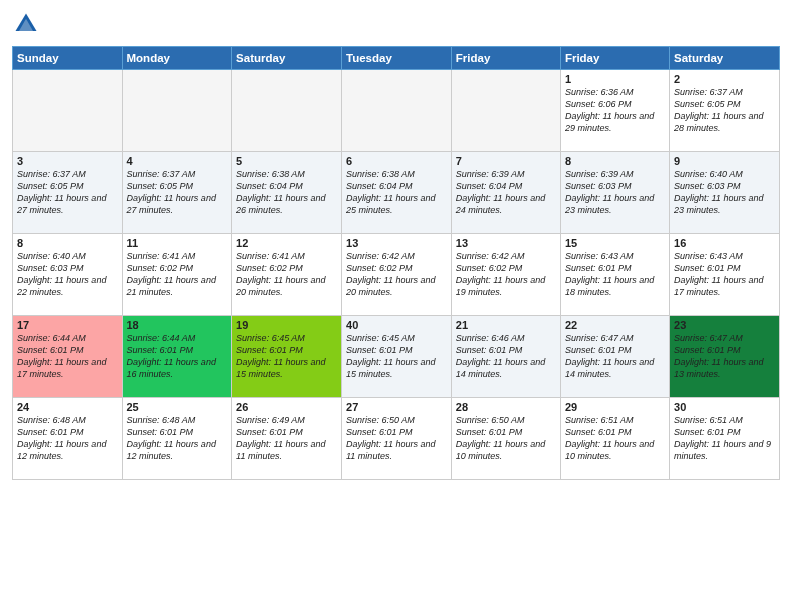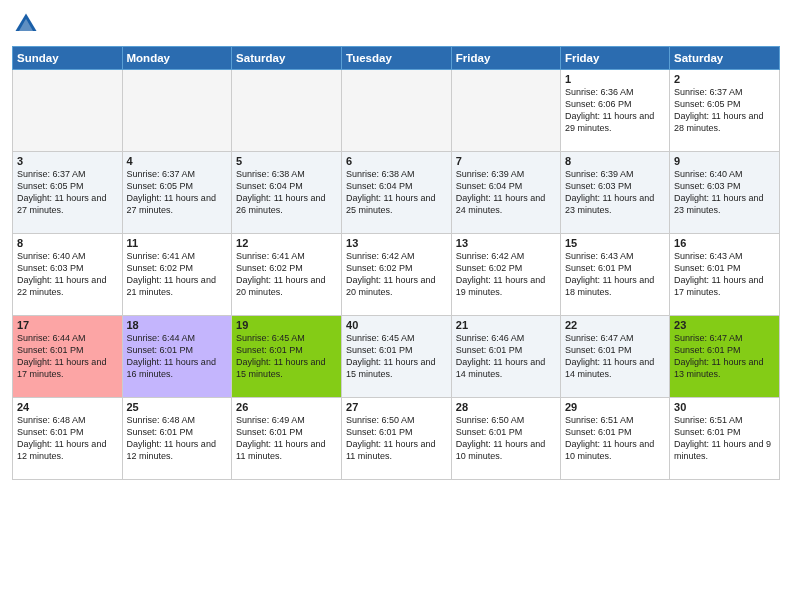--- a/index.html
+++ b/index.html
@@ -88,20 +88,21 @@
     .day-num {
       font-size: 11px;
       font-weight: bold;
       display: block;
       margin-bottom: 1px;
     }
     .day-info {
       font-size: 9px;
       line-height: 1.35;
       color: #222;
+      font-style: italic;
     }
   </style>
 </head>
 <body>
 
 <div class="container">
   <div class="header">
     <div class="logo">
       <svg class="logo-icon" viewBox="0 0 32 32">
         <polygon points="16,4 28,24 4,24" fill="#1a5fa8"></polygon>
@@ -238,21 +239,21 @@
 Daylight: 11 hours and 17 minutes.</div>
           </td>
         </tr>
         <tr>
           <td style="background: #fca5a5;">
             <span class="day-num">17</span>
             <div class="day-info" style="white-space: pre-line;">Sunrise: 6:44 AM
 Sunset: 6:01 PM
 Daylight: 11 hours and 17 minutes.</div>
           </td>
-          <td style="background: #c4b5fd;">
+          <td style="background: #22c55e;">
             <span class="day-num">18</span>
             <div class="day-info" style="white-space: pre-line;">Sunrise: 6:44 AM
 Sunset: 6:01 PM
 Daylight: 11 hours and 16 minutes.</div>
           </td>
           <td style="background: #84cc16;">
             <span class="day-num">19</span>
             <div class="day-info" style="white-space: pre-line;">Sunrise: 6:45 AM
 Sunset: 6:01 PM
 Daylight: 11 hours and 15 minutes.</div>
@@ -268,21 +269,21 @@
             <div class="day-info" style="white-space: pre-line;">Sunrise: 6:46 AM
 Sunset: 6:01 PM
 Daylight: 11 hours and 14 minutes.</div>
           </td>
           <td style="background: rgb(240, 244, 248);">
             <span class="day-num">22</span>
             <div class="day-info" style="white-space: pre-line;">Sunrise: 6:47 AM
 Sunset: 6:01 PM
 Daylight: 11 hours and 14 minutes.</div>
           </td>
-          <td style="background: #84cc16;">
+          <td style="background: #15803d;">
             <span class="day-num">23</span>
             <div class="day-info" style="white-space: pre-line;">Sunrise: 6:47 AM
 Sunset: 6:01 PM
 Daylight: 11 hours and 13 minutes.</div>
           </td>
         </tr>
         <tr>
           <td>
             <span class="day-num">24</span>
             <div class="day-info" style="white-space: pre-line;">Sunrise: 6:48 AM

